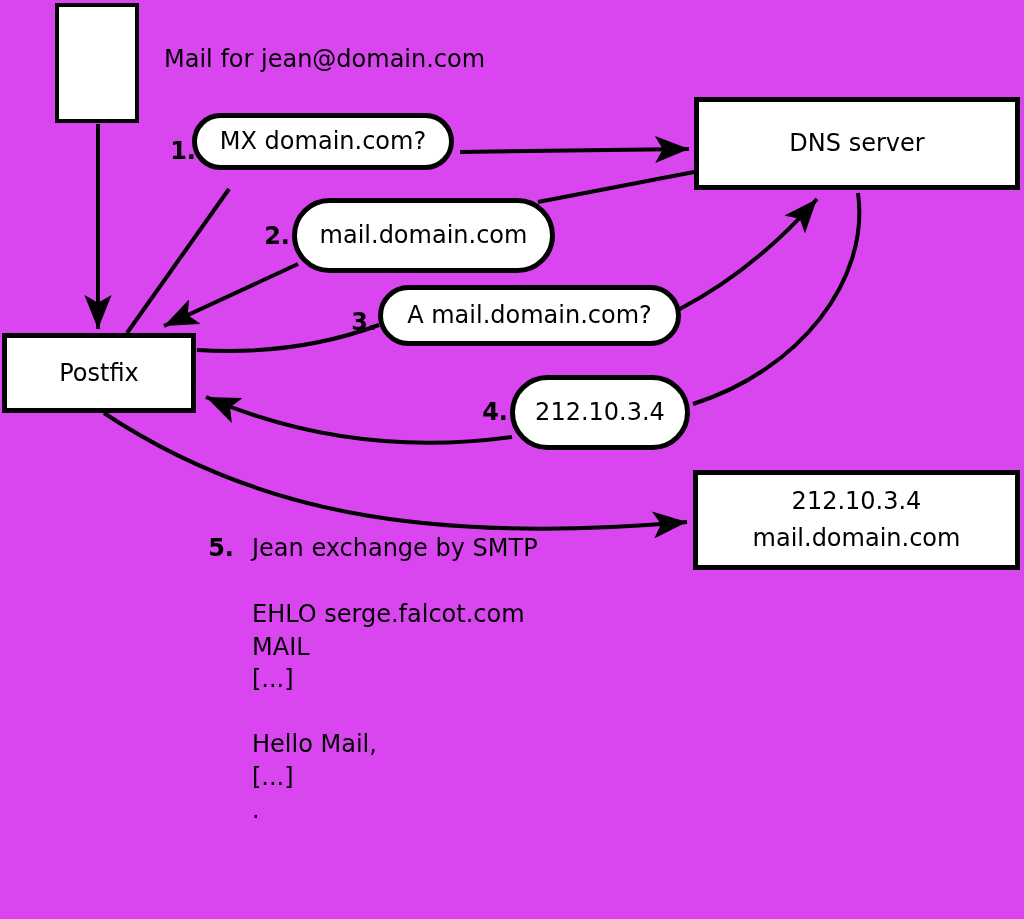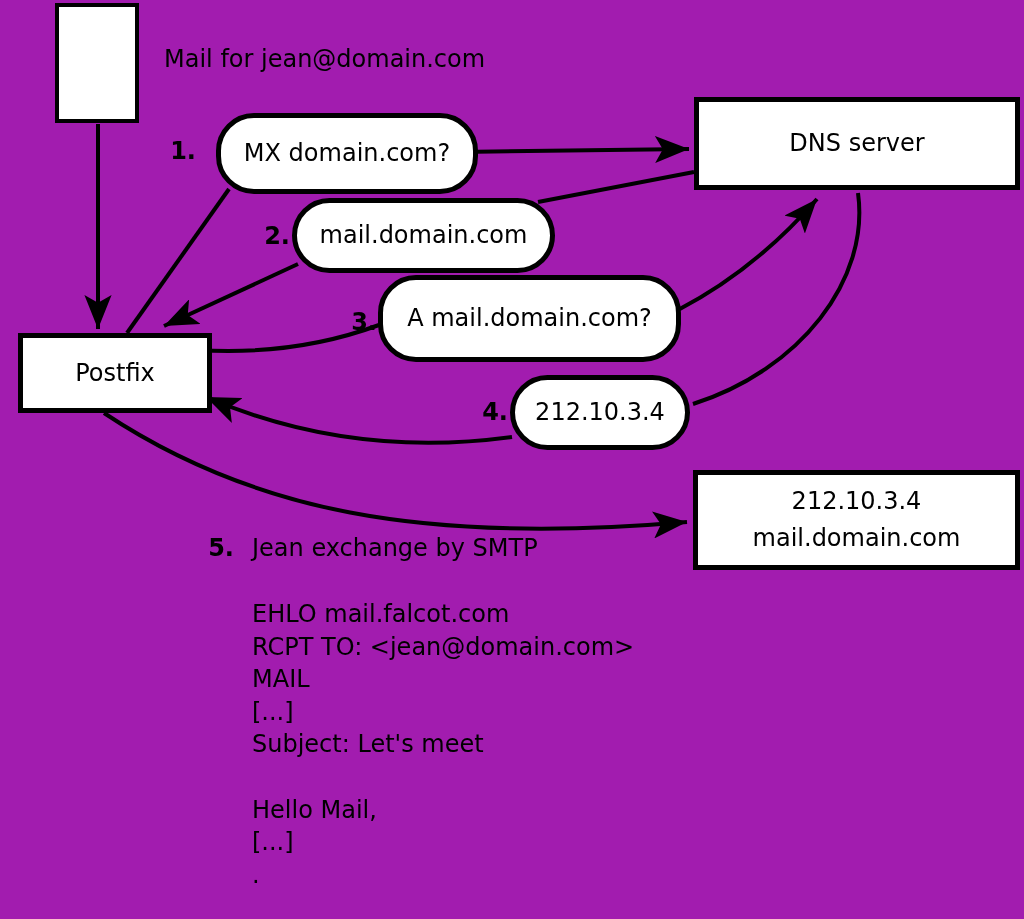--- a/index.html
+++ b/index.html
@@ -1,20 +1,20 @@
 <!DOCTYPE html>
 <html><head>
 <meta charset="utf-8">
 <style>
   html, body { margin: 0; padding: 0; background: #ffffff; }
   .canvas {
     position: relative;
     width: 1024px;
     height: 919px;
-    background: #a21caf;
+    background: #d946ef;
     overflow: hidden;
     font-family: "DejaVu Sans", "Liberation Sans", sans-serif;
     color: #000000;
   }
   .layer { position: absolute; left: 0; top: 0; width: 1024px; height: 919px; }
   .node {
     position: absolute;
     box-sizing: border-box;
     background: #ffffff;
     border: 5px solid #000000;
@@ -58,57 +58,55 @@
   </svg>
 
   <div class="node envelope" style="left:55px; top:3px; width:84px; height:120px;"></div>
 
   <div class="lbl" style="left:164px; top:45px;">Mail for jean@domain.com</div>
 
   <div class="node" style="left:694px; top:97px; width:326px; height:93px;">
     <span>DNS server</span>
   </div>
 
-  <div class="node" style="left:2px; top:333px; width:194px; height:80px;margin-left:16px;">
+  <div class="node" style="left:2px; top:333px; width:194px; height:80px;">
     <span>Postfix</span>
   </div>
 
   <div class="node stack" style="left:693px; top:470px; width:327px; height:100px;">
     <span>212.10.3.4</span>
     <span>mail.domain.com</span>
   </div>
 
   <div class="lbl num" style="left:160px; top:137px; width:36px;">1.</div>
-  <div class="node pill" style="left:216px; top:113px; width:262px; height:81px;justify-content:center;">
+  <div class="node pill" style="left:192px; top:113px; width:262px; height:57px;justify-content:center;">
     <span>MX domain.com?</span>
   </div>
 
   <div class="lbl num" style="left:254px; top:222px; width:36px;">2.</div>
   <div class="node pill" style="left:292px; top:198px; width:263px; height:75px;">
     <span>mail.domain.com</span>
   </div>
 
   <div class="lbl num" style="left:341px; top:308px; width:36px;">3.</div>
-  <div class="node pill" style="left:378px; top:275px; width:303px; height:87px;">
+  <div class="node pill" style="left:378px; top:285px; width:303px; height:61px;">
     <span>A mail.domain.com?</span>
   </div>
 
   <div class="lbl num" style="left:472px; top:398px; width:36px;">4.</div>
   <div class="node pill" style="left:510px; top:375px; width:180px; height:75px;">
     <span>212.10.3.4</span>
   </div>
 
   <div class="lbl num" style="left:206px; top:534px; width:28px;">5.</div>
   <div class="lbl" style="left:252px; top:534px;">Jean exchange by SMTP</div>
 
   <div class="smtp">
-    <div class="smtp-line">EHLO mail.falcot.com</div>
-    <div class="smtp-line">RCPT TO: &lt;jean@domain.com&gt;</div>
+    <div class="smtp-line">EHLO serge.falcot.com</div>
     <div class="smtp-line">MAIL</div>
     <div class="smtp-line">[...]</div>
-    <div class="smtp-line">Subject: Let's meet</div>
     <div class="smtp-line"></div>
     <div class="smtp-line">Hello Mail,</div>
     <div class="smtp-line">[...]</div>
     <div class="smtp-line">.</div>
   </div>
 
 </div>
 
 </body></html>

